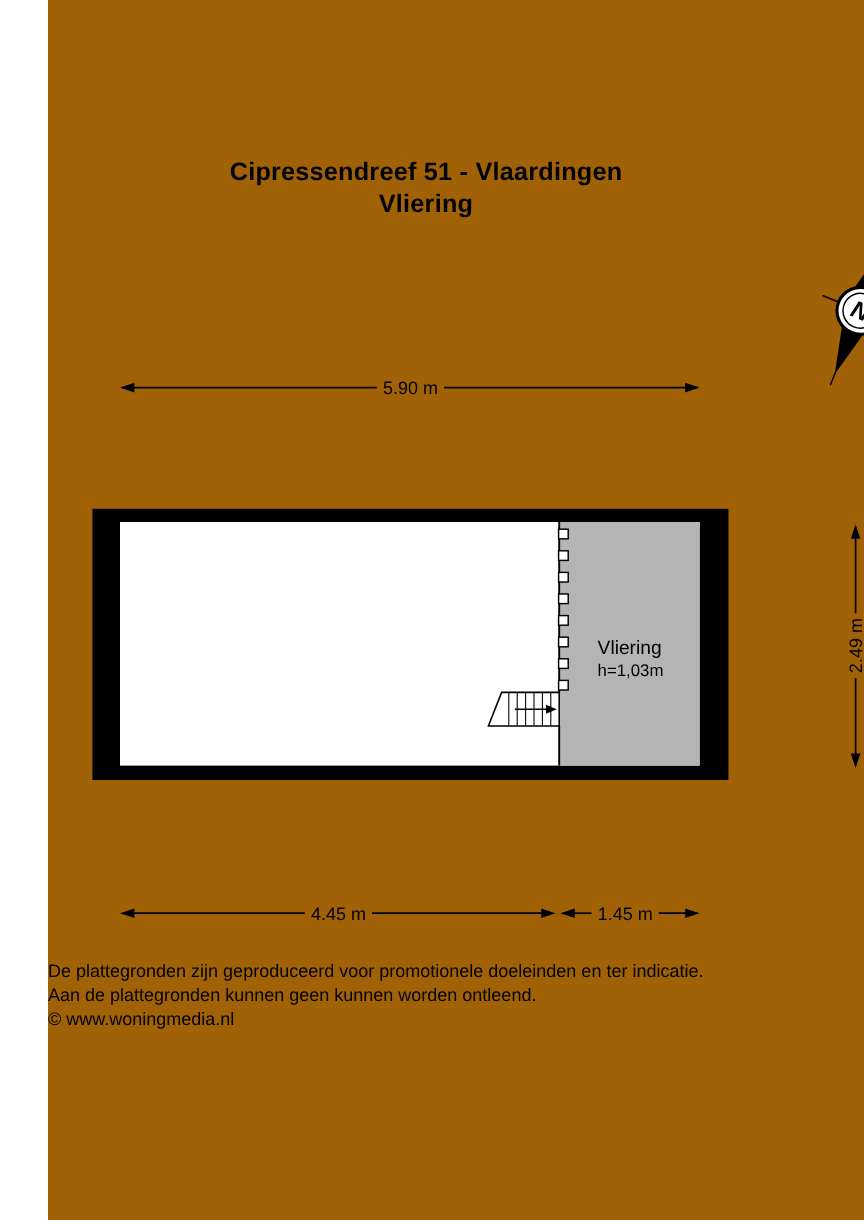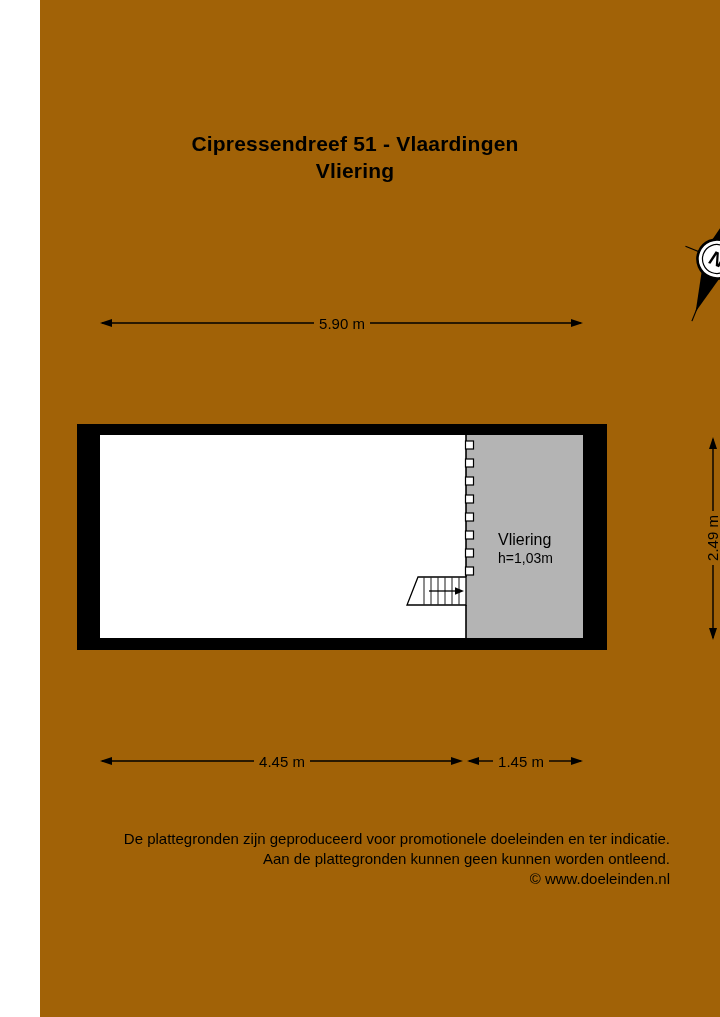--- a/index.html
+++ b/index.html
@@ -7,22 +7,22 @@
     position:relative;width:720px;height:1017px;background:#a16207;
     font-family:"Liberation Sans",sans-serif;overflow:hidden;margin-left:40px;
   }
   .title{
     position:absolute;left:0;top:130px;width:630px;
     text-align:center;font-size:21px;font-weight:bold;color:#000;
     line-height:27px;letter-spacing:.2px;
   }
   .plan-svg{position:absolute;left:0;top:0;}
   .footer{
-    position:absolute;left:0;top:829px;width:630px;
-    text-align:right;font-size:15px;color:#000;line-height:20px;
+    position:absolute;left:0;top:800px;width:630px;
+    text-align:left;font-size:15px;color:#000;line-height:20px;
   }
   svg text{font-family:"Liberation Sans",sans-serif;fill:#000;}
 </style>
 </head>
 <body>
 
 <div class="page">
 
   <div class="title">
     <div>Cipressendreef 51 - Vlaardingen</div>
@@ -106,16 +106,16 @@
       <line x1="429" y1="761" x2="453" y2="761" stroke="#000" stroke-width="1.4"></line>
       <text x="481" y="766.5" text-anchor="middle" font-size="15">1.45 m</text>
       <line x1="509" y1="761" x2="541" y2="761" stroke="#000" stroke-width="1.4"></line>
       <polygon points="543,761 531,757 531,765" fill="#000"></polygon>
     </g>
   </svg>
 
   <div class="footer">
     <div>De plattegronden zijn geproduceerd voor promotionele doeleinden en ter indicatie.</div>
     <div>Aan de plattegronden kunnen geen kunnen worden ontleend.</div>
-    <div>© www.doeleinden.nl</div>
+    <div>© www.woningmedia.nl</div>
   </div>
 
 </div>
 
 </body></html>

